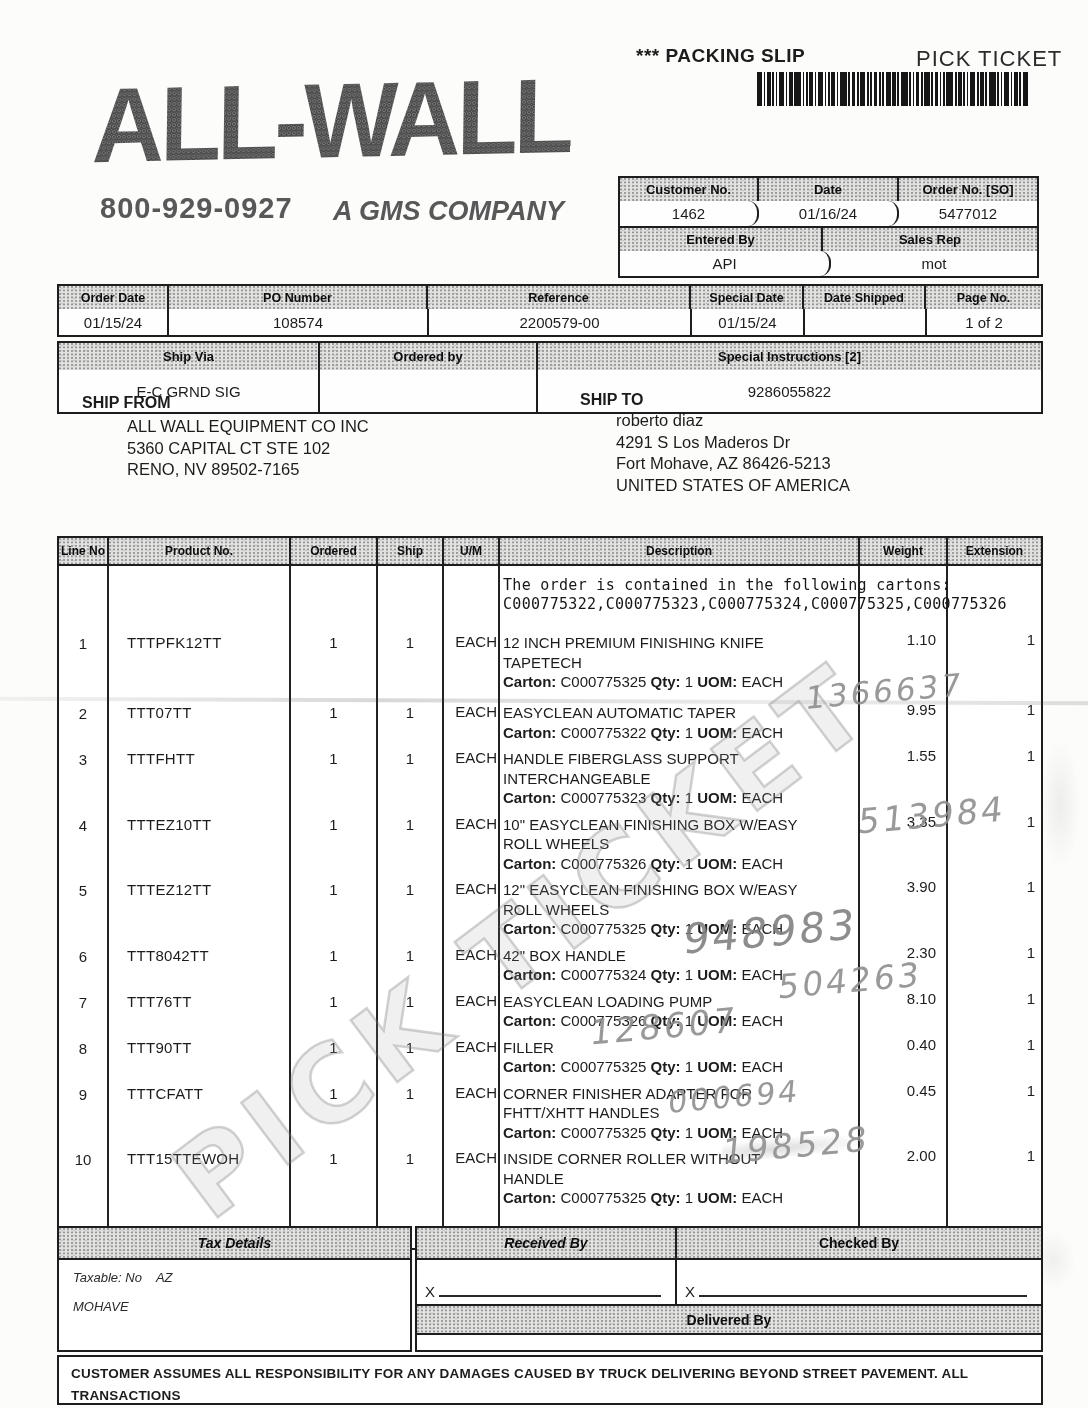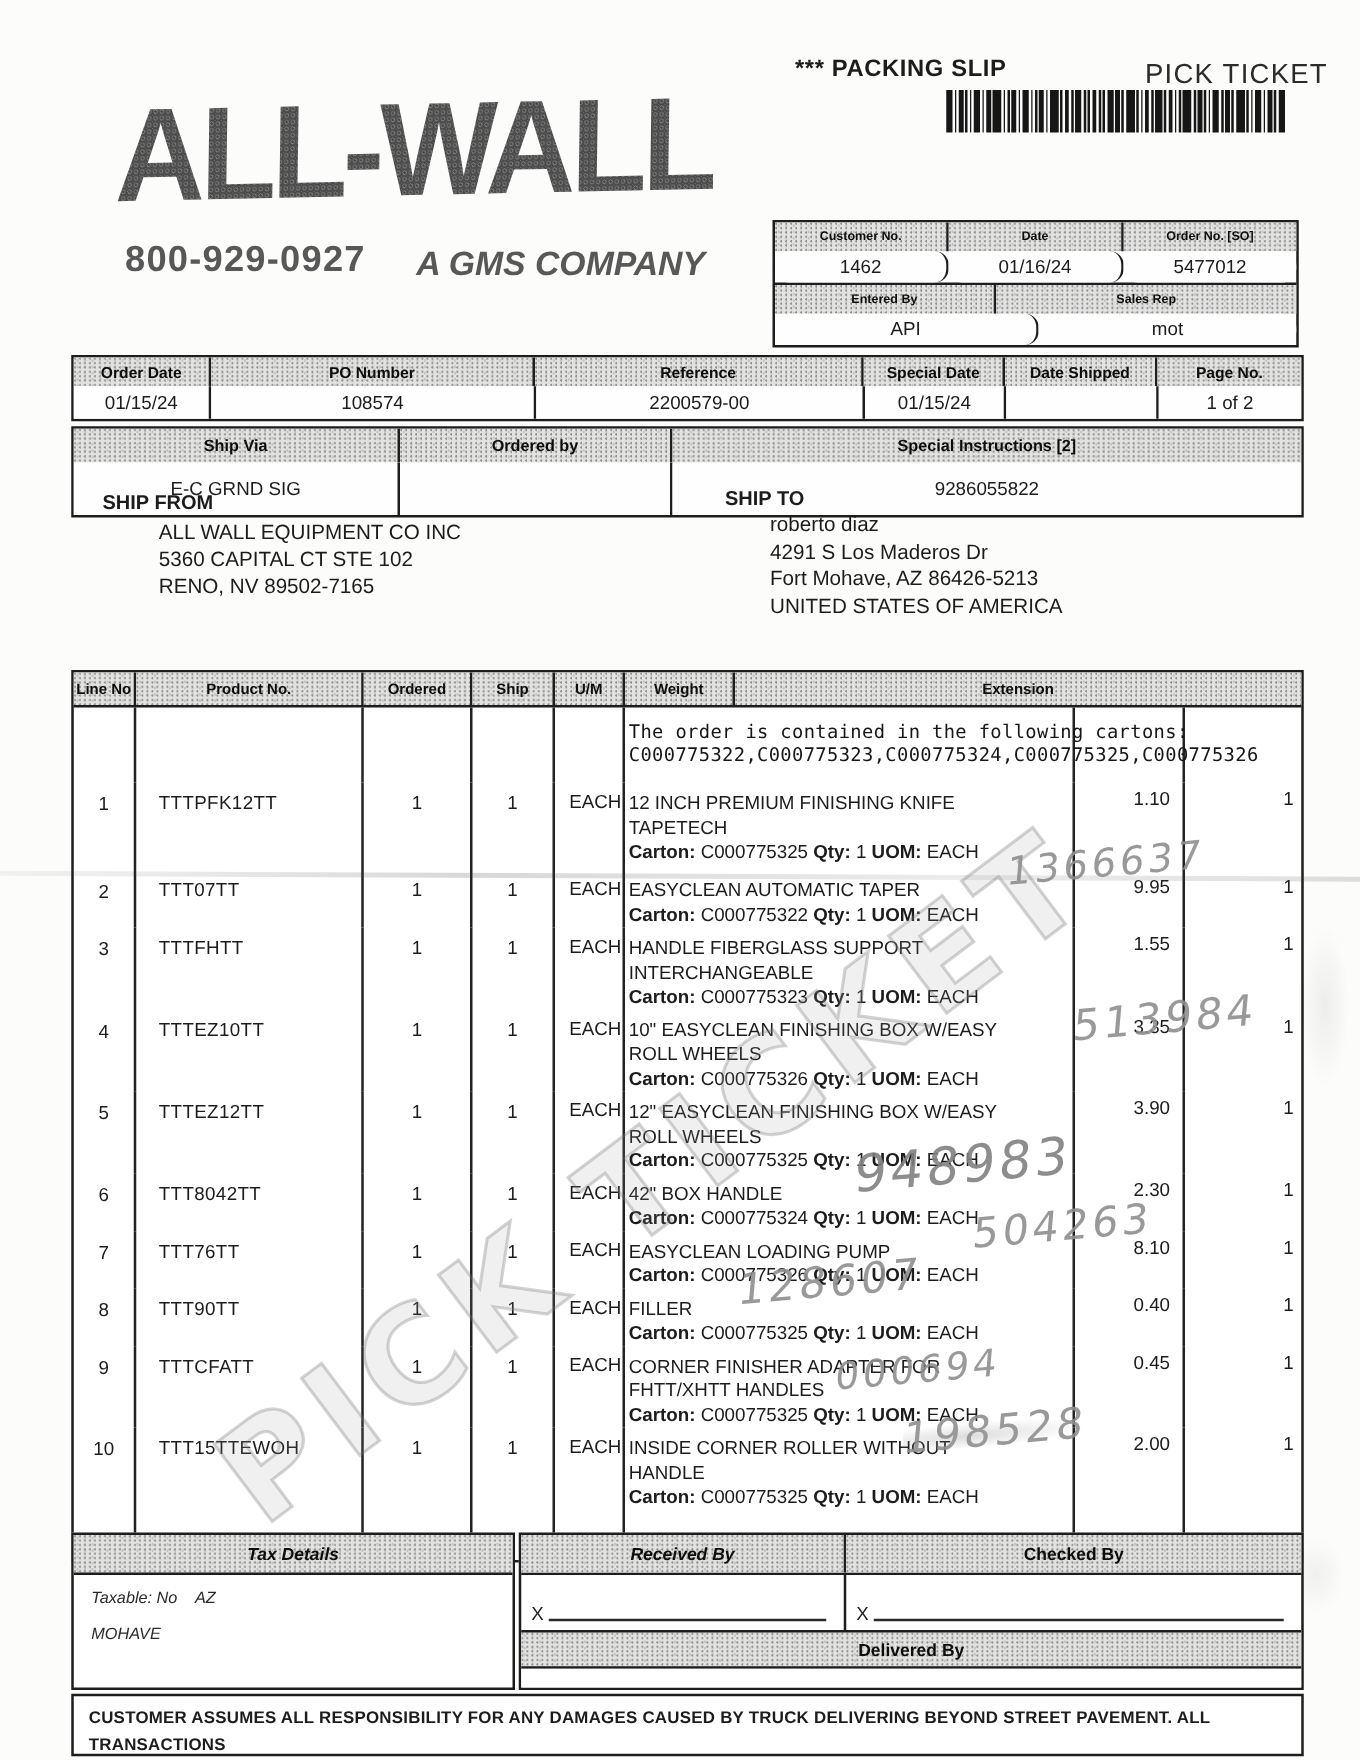--- a/index.html
+++ b/index.html
@@ -39,21 +39,21 @@
   .barcode{position:absolute; left:757px; top:72px; width:288px; height:34px; display:flex; align-items:stretch;}
   .barcode .bar{background:#161616; margin-right:1.7px;}
   
   .box{border:2px solid #1d1d1d; box-sizing:border-box; background:#fff;}
   .trow{display:flex;}
   .tcell{box-sizing:border-box; border-right:2px solid #1d1d1d; overflow:hidden;}
   .tcell:last-child{border-right:none;}
   .vcell{display:flex; align-items:center; justify-content:center; font-size:15px; background:#fefefe;}
   
   .cust-table{position:absolute; left:618px; top:176px; width:421px;}
-  .cust-table .hatch{height:23px; font-size:10px;}
+  .cust-table .hatch{height:23px; font-size:13px;}
   .cust-table .vrow .tcell{height:25px;border-radius:11px;}
   
   .ordtableA{position:absolute; left:57px; top:284px; width:986px;}
   .ordtableA .hatch{height:23px; font-size:12.5px;}
   .ordtableA .vrow .tcell{height:26px;}
   .ordtableB{position:absolute; left:57px; top:341px; width:986px;}
   .ordtableB .hatch{height:27px; font-size:13px;}
   .ordtableB .vrow .tcell{height:42px;}
   
   .shipfrom-label{position:absolute; left:82px; top:394px; font-size:16px; font-weight:800;}
@@ -224,21 +224,21 @@
       <div class="tcell hatch" style="width:139px;">Customer No.</div>
       <div class="tcell hatch" style="width:140px;">Date</div>
       <div class="tcell hatch" style="flex:1;">Order No. [SO]</div>
     </div>
     <div class="trow vrow">
       <div class="tcell vcell" style="width:139px;">1462</div>
       <div class="tcell vcell" style="width:140px;">01/16/24</div>
       <div class="tcell vcell" style="flex:1;">5477012</div>
     </div>
     <div class="trow" style="border-top:2px solid #1d1d1d;">
-      <div class="tcell hatch" style="width:177px;text-align:center;">Entered By</div>
+      <div class="tcell hatch" style="width:203px;text-align:center;">Entered By</div>
       <div class="tcell hatch" style="flex:1;">Sales Rep</div>
     </div>
     <div class="trow vrow">
       <div class="tcell vcell" style="width:211px;">API</div>
       <div class="tcell vcell" style="flex:1;">mot</div>
     </div>
   </div>
 
   <div class="ordtableA box">
     <div class="trow">
@@ -286,20 +286,21 @@
     <div>UNITED STATES OF AMERICA</div>
   </div>
 
   <div class="items-table box" style="position:absolute;">
     <div class="items-header">
       <div class="hcell hatch c1">Line No</div>
       <div class="hcell hatch c2">Product No.</div>
       <div class="hcell hatch c3">Ordered</div>
       <div class="hcell hatch c4">Ship</div>
       <div class="hcell hatch c5">U/M</div>
+      <div class="hcell hatch c6">Description</div>
       <div class="hcell hatch c7">Weight</div>
       <div class="hcell hatch c8">Extension</div>
     </div>
 
     <div class="item-row note-row">
       <div class="cell c1"></div>
       <div class="cell c2"></div>
       <div class="cell c3"></div>
       <div class="cell c4"></div>
       <div class="cell c5"></div>

